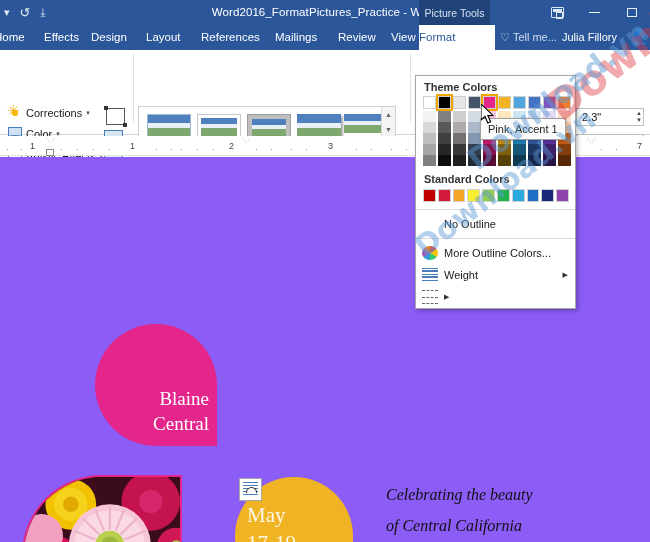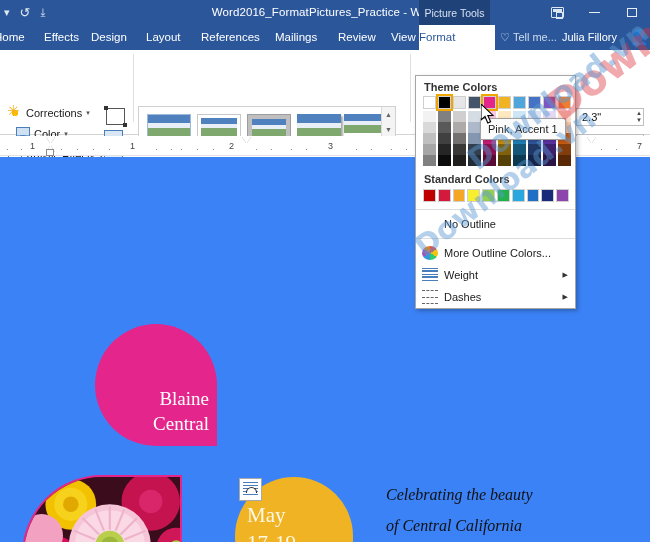--- a/index.html
+++ b/index.html
@@ -122,21 +122,21 @@
   .rtick { position: absolute; top: 5px; font-size: 8px; color: #6b6b6b; }
   .rnum { position: absolute; top: 1px; font-size: 9px; color: #444; }
   .indent-marker { position: absolute; width: 9px; height: 7px; }
   .ind-down { border-left: 4.5px solid transparent; border-right: 4.5px solid transparent; border-top: 6px solid #fff; filter: drop-shadow(0 0 .6px #777); }
   .ind-up { border-left: 4.5px solid transparent; border-right: 4.5px solid transparent; border-bottom: 6px solid #fff; filter: drop-shadow(0 0 .6px #777); }
   .ind-box { width: 8px; height: 7px; border: 1px solid #8a8a8a; background: #fff; }
 
   
   .doc {
     position: absolute; left: 0; top: 157px; width: 650px; height: 385px;
-    background: #3b82f6; overflow: hidden;
+    background: #8b5cf6; overflow: hidden;
   }
   .pink-blob {
     position: absolute; left: 95px; top: 167px; width: 122px; height: 122px;
     background: #e4268c; border-radius: 50% 50% 0 50%;
   }
   .pink-blob-text {
     position: absolute; right: 8px; bottom: 10px; width: 96px;
     color: #ffffff; font-family: "Liberation Serif", serif; font-size: 19px;
     line-height: 25px; text-align: right;
   }
@@ -259,21 +259,21 @@
   <div class="acct-ico">👤</div>
 </div>
 
 <div class="ribbon">
 
   <div class="adjust-item" style="left:8px; top:56px">
     <span class="adj-ico ico-sun"></span>
     <span>Corrections</span>
     <span class="caret">▾</span>
   </div>
-  <div class="adjust-item" style="left:16px; top:77px">
+  <div class="adjust-item" style="left:8px; top:77px">
     <span class="adj-ico ico-pic"></span>
     <span>Color</span>
     <span class="caret">▾</span>
   </div>
   <div class="adjust-item" style="left:8px; top:99px">
     <span class="adj-ico ico-art"></span>
     <span>Artistic Effects</span>
     <span class="caret">▾</span>
   </div>
 
@@ -588,21 +588,20 @@
     <span class="ddico ico-wheel"></span>
     <span class="lbl">More Outline Colors...</span>
   </div>
   <div class="dd-item">
     <span class="ddico ico-weight"></span>
     <span class="lbl">Weight</span>
     <span class="arrow">▶</span>
   </div>
   <div class="dd-item">
     <span class="ddico ico-dashes"></span>
-    <span class="lbl">Dashes</span>
     <span class="arrow">▶</span>
   </div>
 </div>
 
 <div class="tooltip">Pink, Accent 1</div>
 <svg class="cursor" width="16" height="22" viewBox="0 0 16 22">
   <polygon points="0,0 0,16 4,12.5 6.8,19 9.6,17.8 6.8,11.6 12,11.4" fill="#ffffff" stroke="#000" stroke-width="1.1"></polygon>
 </svg>
 
 <div class="wm wm-red">Download.vn</div>

